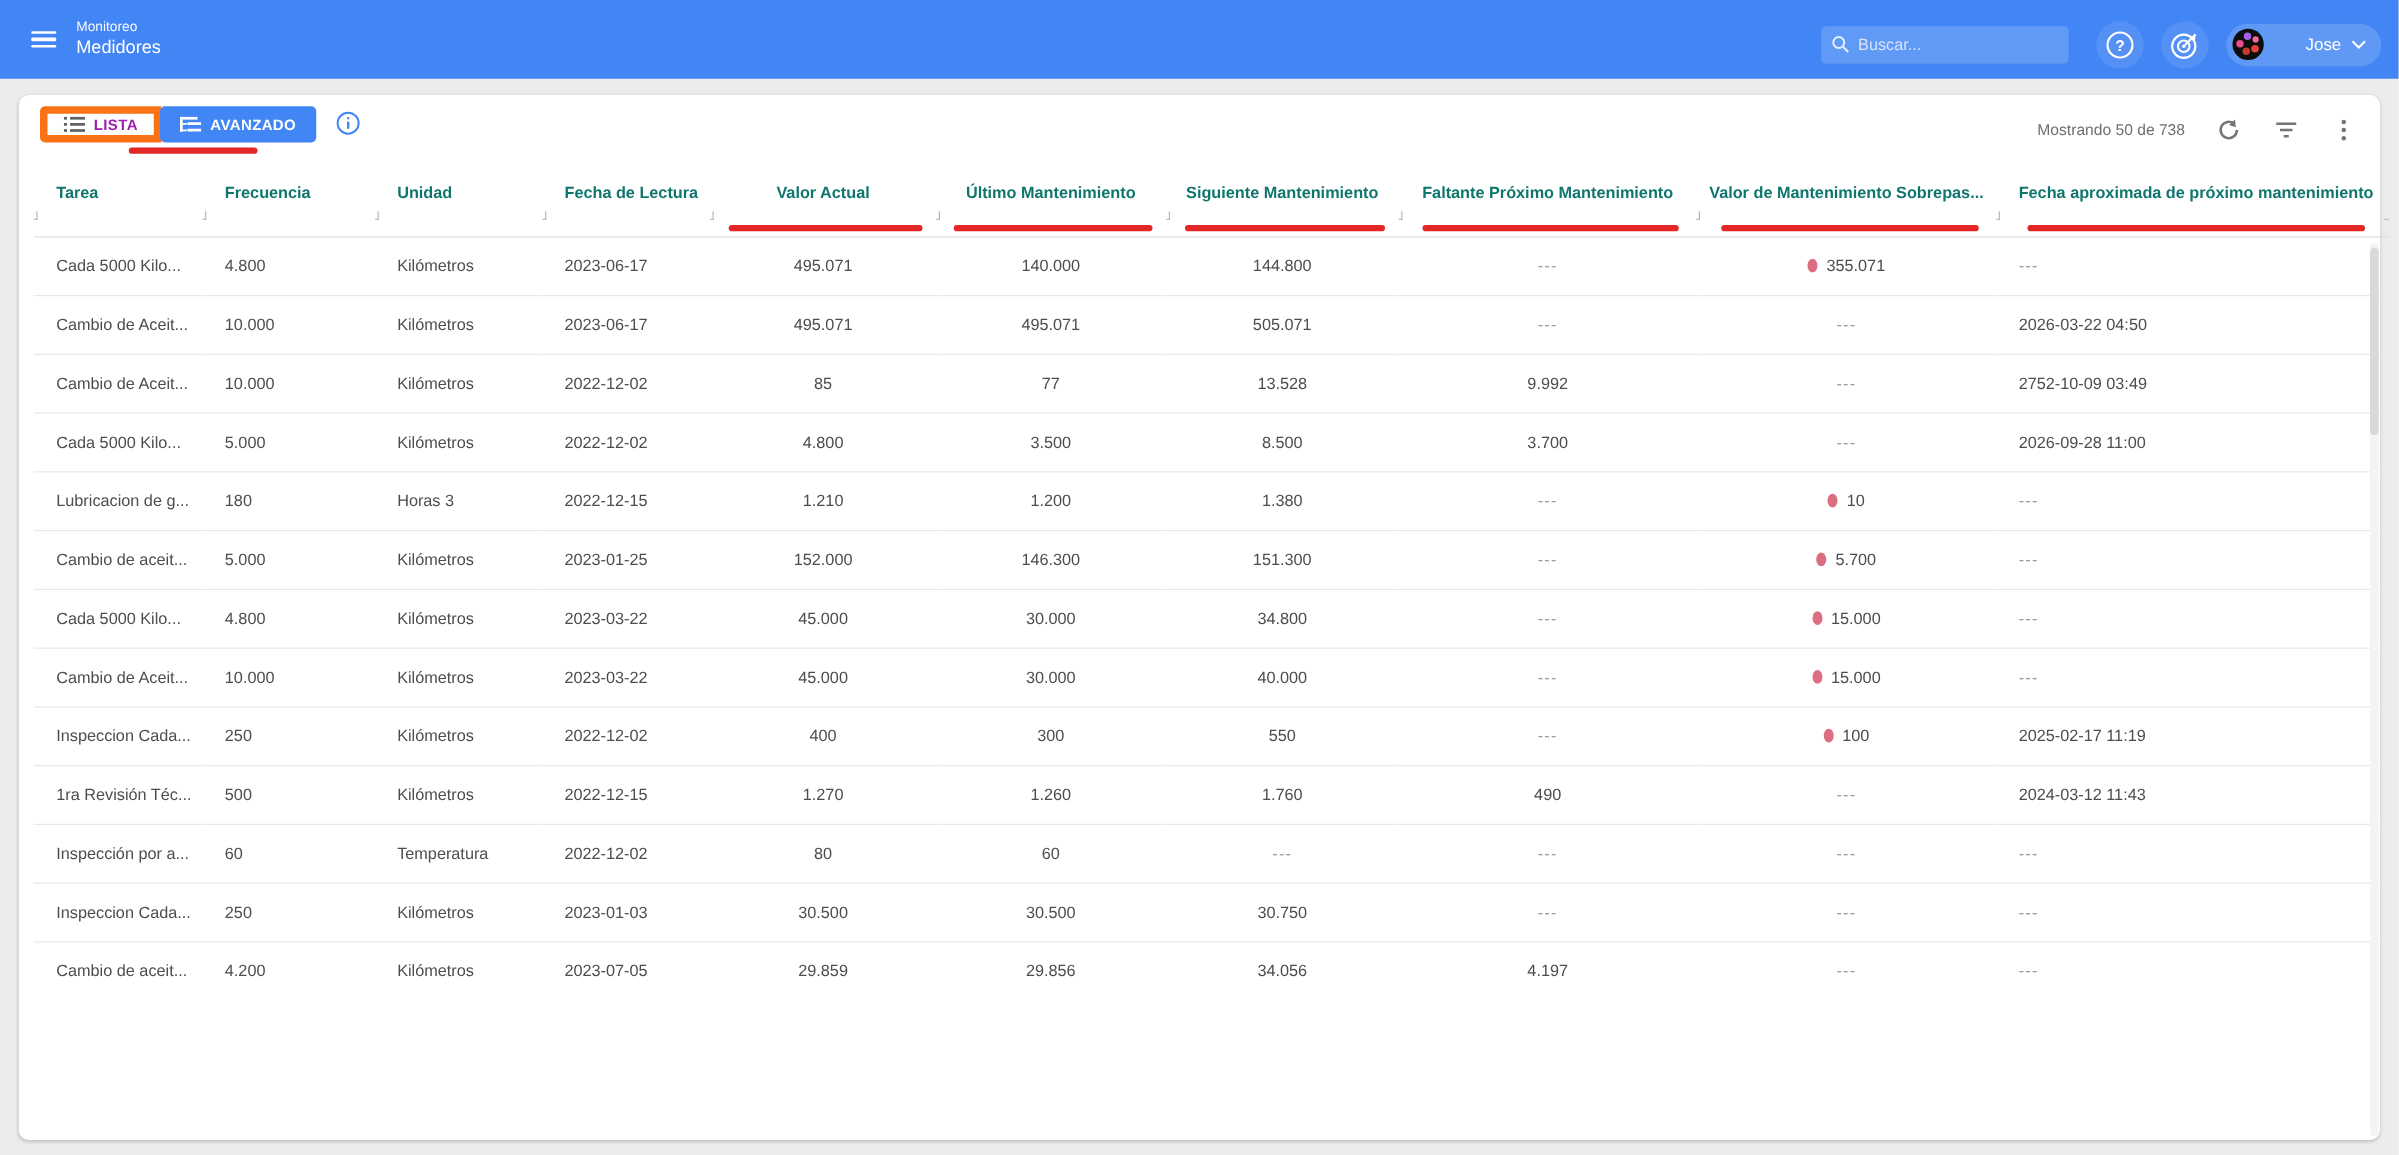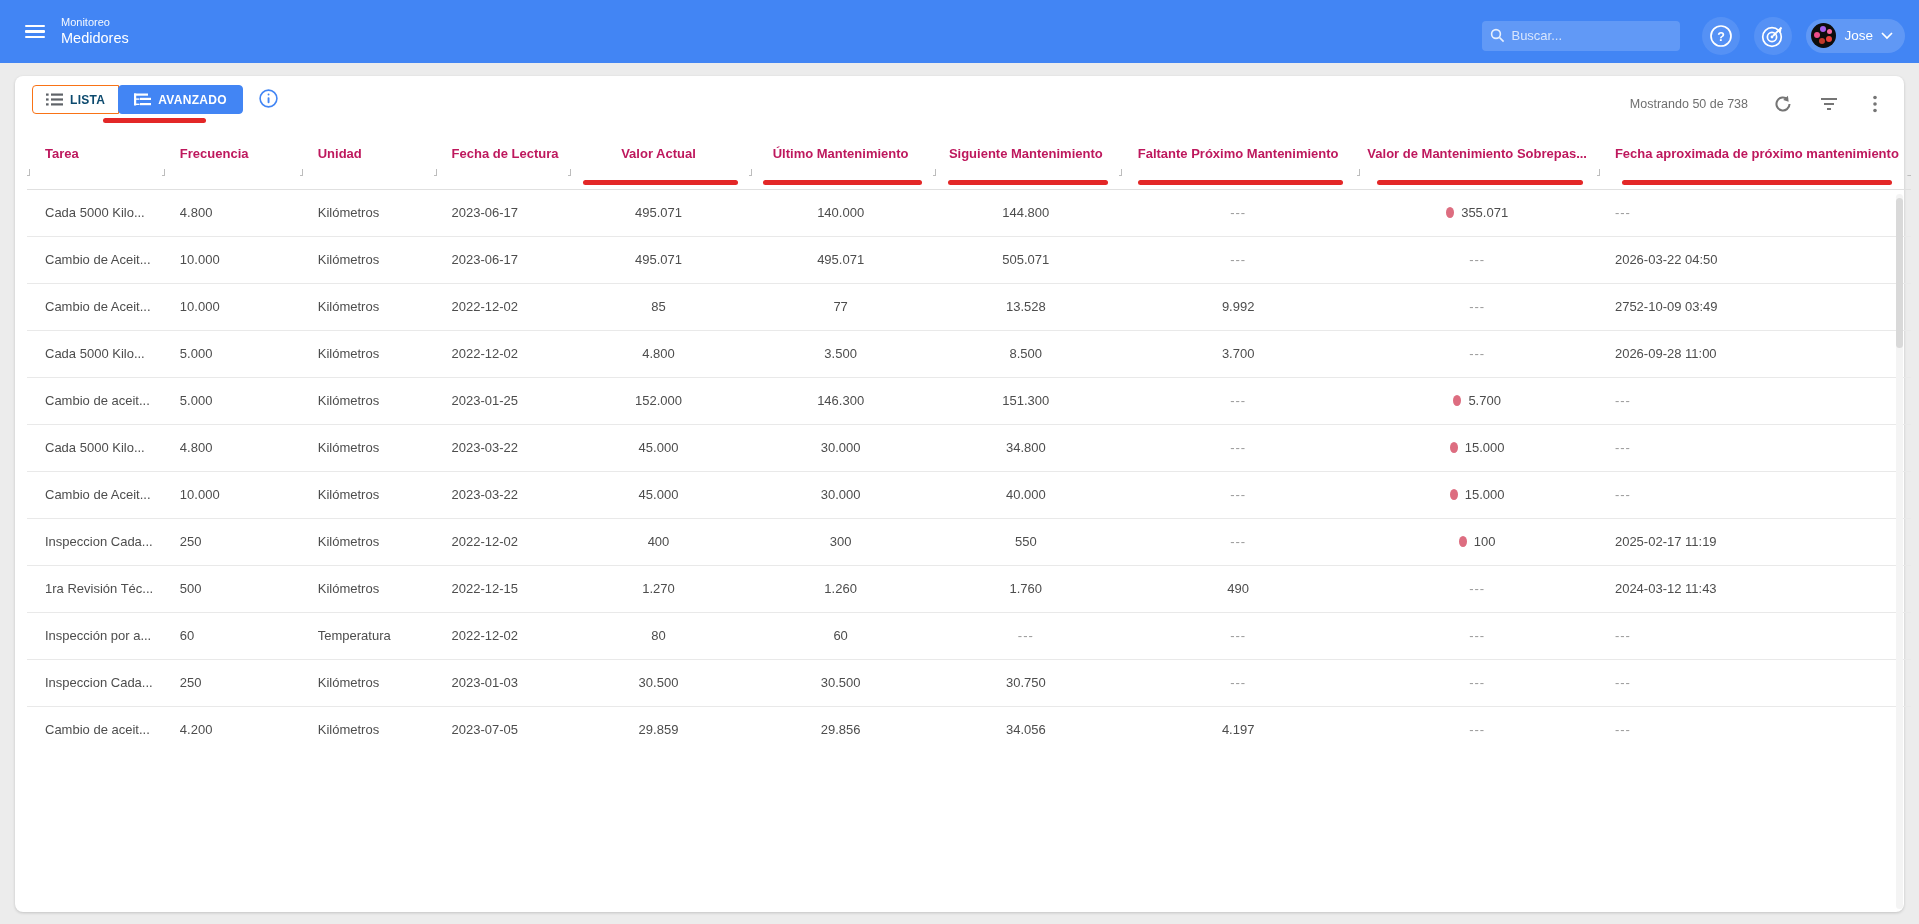--- a/index.html
+++ b/index.html
@@ -35,49 +35,49 @@
   .round-btn{
     width:38px; height:38px; border-radius:50%; background:rgba(255,255,255,.10);
     display:flex; align-items:center; justify-content:center; cursor:pointer;
   }
   .user-pill{
     height:34px; border-radius:20px; background:rgba(255,255,255,.16);
     display:flex; align-items:center; gap:8px; padding:0 12px 0 5px; cursor:pointer;
   }
   .avatar{ width:25px; height:25px; border-radius:50%; background:#0d0d0d; position:relative; overflow:hidden;}
   .avatar i{ position:absolute; border-radius:50%; }
-  .user-name{ color:#fff; font-size:13.5px; }
+  .user-name{ color:#fff; font-size:13.5px;margin-left:25px; }
 
   
   .card{
     position:absolute; left:15px; top:76px; width:1889px; height:836px;
     background:#fff; border-radius:8px; box-shadow:0 1px 3px rgba(0,0,0,.18);
   }
 
   
   .card-toolbar{ position:relative; height:49px; display:flex; align-items:flex-start; padding:9px 18px 0 17px;}
   .toggle-group{ position:relative; display:flex; }
   .btn{
     height:29px; display:flex; align-items:center; gap:7px; font-size:12px; font-weight:600;
     letter-spacing:.3px; cursor:pointer; padding:0 13px; user-select:none;
   }
-  .btn-lista{ background:#fff; color:#0c4a6e; border:1px solid #f97316; border-radius:4px 0 0 4px; }
+  .btn-lista{ background:#fff; color:#a21caf; border:6px solid #f97316; border-radius:4px 0 0 4px; }
   .btn-avanzado{ background:#4285f4; color:#fff; border:1px solid #4285f4; border-radius:4px; margin-left:-1px; padding:0 15px;}
   .toggle-underline{
     position:absolute; left:71px; top:33px; width:103px; height:5px; border-radius:3px; background:#e32727;
   }
   .info-btn{ margin-left:16px; margin-top:4px; cursor:pointer; }
   .toolbar-right{ margin-left:auto; display:flex; align-items:center; gap:24px; margin-top:8px;}
   .showing{ font-size:12.5px; color:#6f6f6f;text-align:right; }
   .icon-btn{ cursor:pointer; display:flex; align-items:center; justify-content:center; width:22px; height:22px;}
 
   
   table{ border-collapse:collapse; table-layout:fixed; width:1884px; margin-left:12px; }
   thead th{
-    height:64px; position:relative; font-size:13px; font-weight:600; color:#be185d;
+    height:64px; position:relative; font-size:13px; font-weight:600; color:#0f766e;
     vertical-align:top; padding-top:21px; border-bottom:1px solid #e0e0e0; cursor:pointer;
     white-space:nowrap; overflow:hidden;
   }
   tbody tr{ height:47px; cursor:pointer; }
   tbody tr + tr td{ border-top:1px solid #e9e9e9; }
   td{ font-size:13px; color:#4d4d4d; white-space:nowrap; overflow:hidden; }
   .l{ text-align:left; padding-left:18px; }
   .c{ text-align:center; }
   th.l{ padding-left:18px; }
   td.muted{ color:#9a9a9a; letter-spacing:1px; }
@@ -287,20 +287,32 @@
           <td class="l">Kilómetros</td>
           <td class="l">2022-12-02</td>
           <td class="c">4.800</td>
           <td class="c">3.500</td>
           <td class="c">8.500</td>
           <td class="c">3.700</td>
           <td class="c muted">---</td>
           <td class="l">2026-09-28 11:00</td>
         </tr>
         <tr>
+          <td class="l">Lubricacion de g...</td>
+          <td class="l">180</td>
+          <td class="l">Horas 3</td>
+          <td class="l">2022-12-15</td>
+          <td class="c">1.210</td>
+          <td class="c">1.200</td>
+          <td class="c">1.380</td>
+          <td class="c muted">---</td>
+          <td class="c"><span class="dot"></span>10</td>
+          <td class="l muted">---</td>
+        </tr>
+        <tr>
           <td class="l">Cambio de aceit...</td>
           <td class="l">5.000</td>
           <td class="l">Kilómetros</td>
           <td class="l">2023-01-25</td>
           <td class="c">152.000</td>
           <td class="c">146.300</td>
           <td class="c">151.300</td>
           <td class="c muted">---</td>
           <td class="c"><span class="dot"></span>5.700</td>
           <td class="l muted">---</td>

